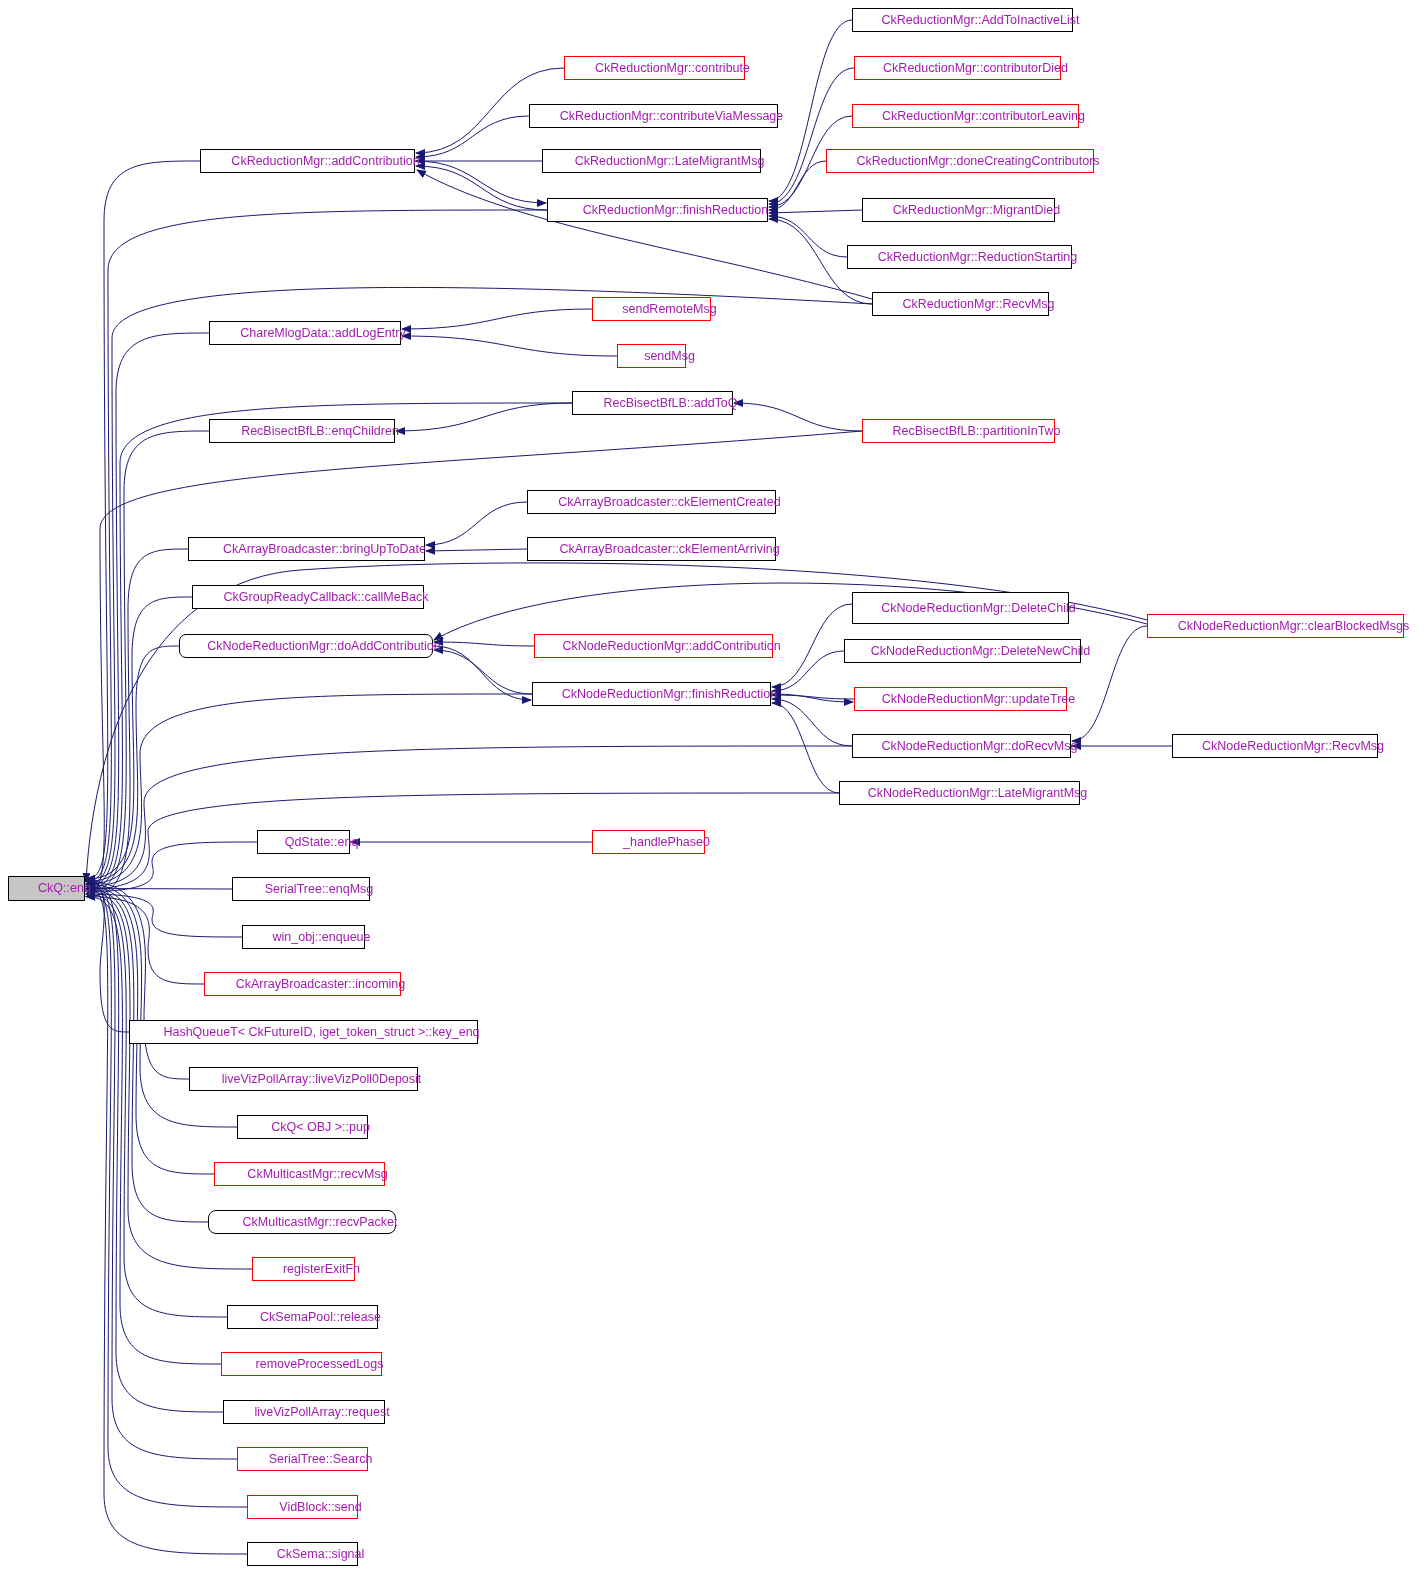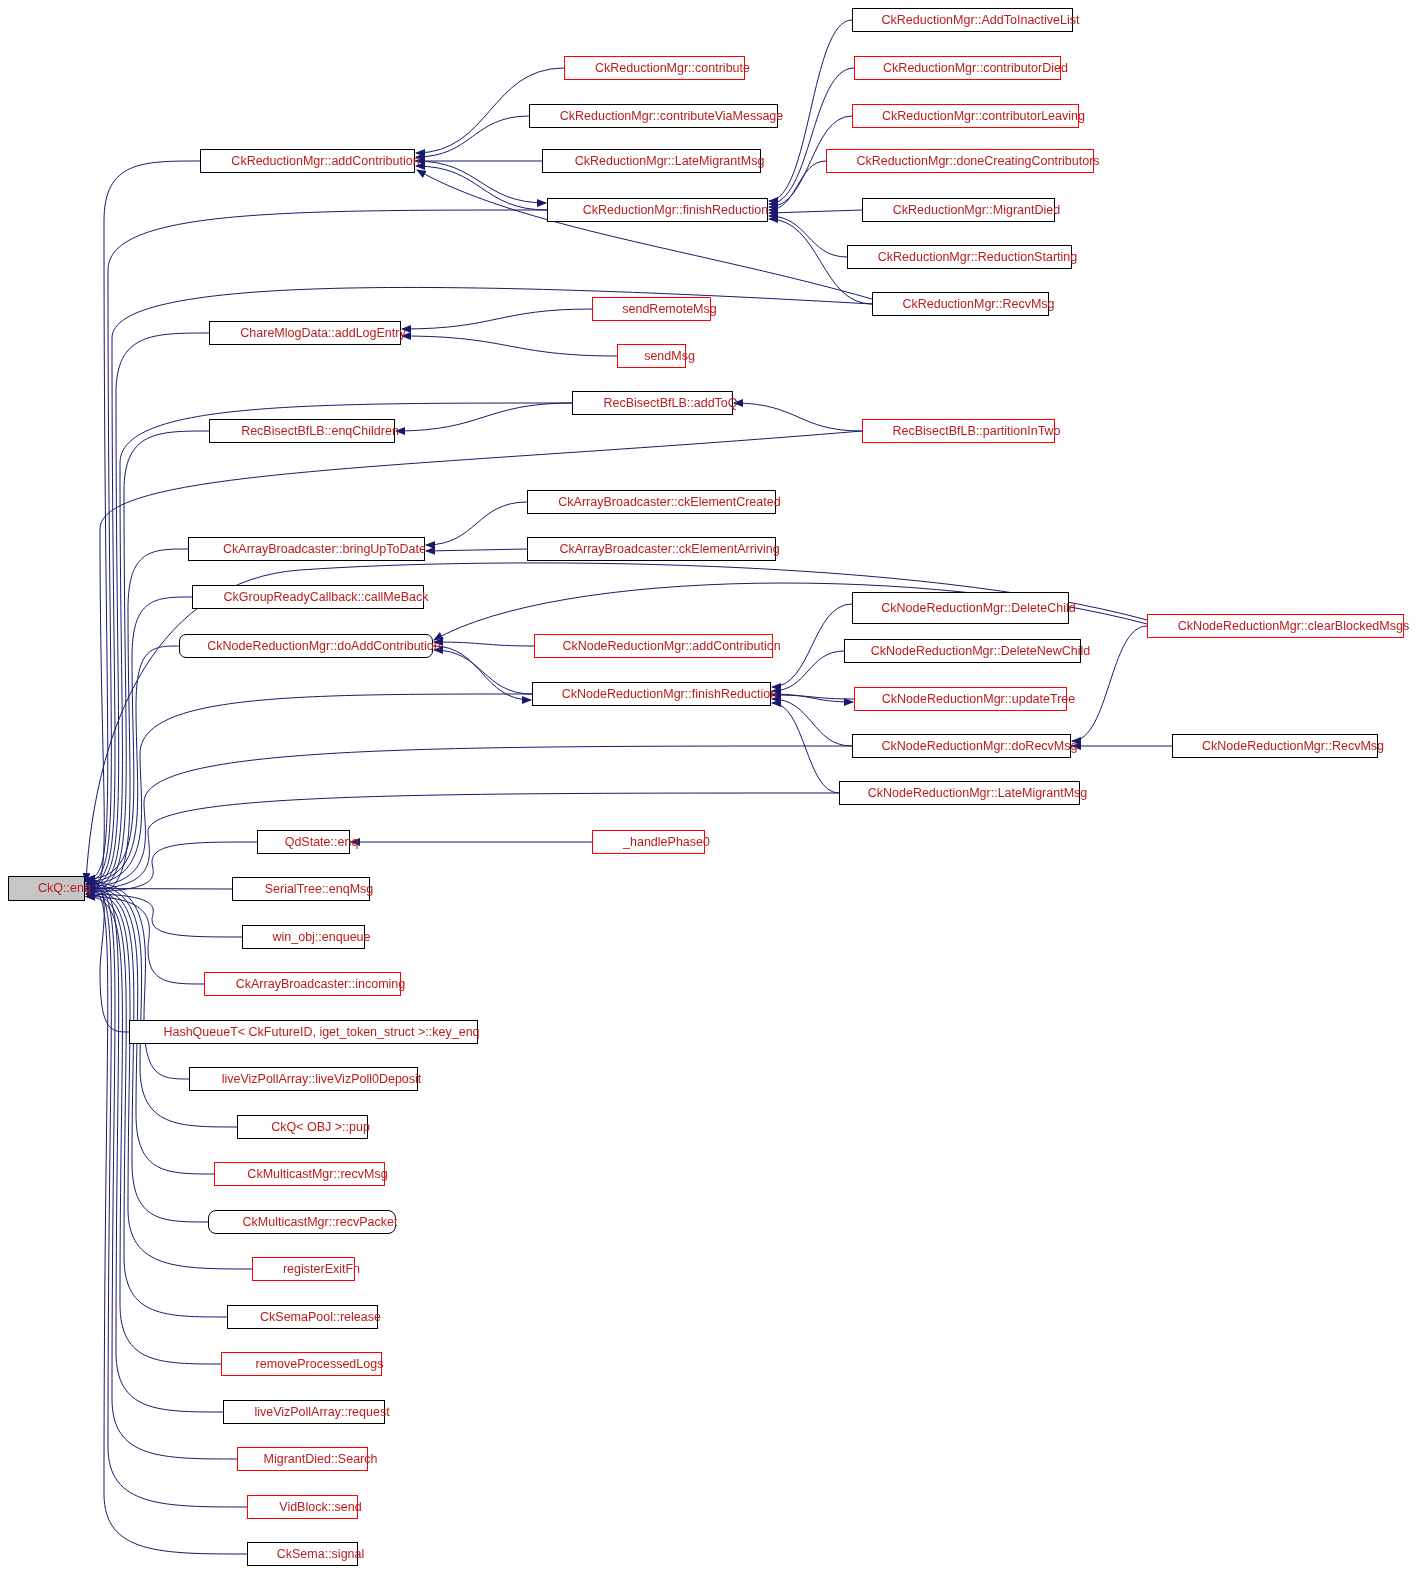--- a/index.html
+++ b/index.html
@@ -11,21 +11,21 @@
     position: absolute;
     box-sizing: border-box;
     display: flex;
     align-items: center;
     justify-content: center;
     background: #ffffff;
     border: 1px solid var(--black, #000);
     font-size: 12.5px;
     line-height: 1;
     white-space: nowrap;
-    color: #b91c1c;
+    color: #a21caf;
     cursor: pointer;
     padding-left: 36px;
   }
   .node.s-red { border-color: var(--red, #f00); }
   .node.s-root { background: var(--rootfill, #c6c6c6); cursor: default; font-weight: normal; text-align: right; }
   .edge { fill: none; stroke: var(--edge, #191970); stroke-width: 1; }
   #arrowhead path { fill: var(--edge, #191970); }
 </style>
 </head>
 <body>
@@ -141,17 +141,17 @@
       <div class="node s-red" style="left: 204px; top: 972px; width: 197px; height: 24px;">CkArrayBroadcaster::incoming</div>
       <div class="node s-black" style="left: 129px; top: 1020px; width: 349px; height: 24px;">HashQueueT&lt; CkFutureID, iget_token_struct &gt;::key_enq</div>
       <div class="node s-black" style="left: 189px; top: 1067px; width: 229px; height: 24px;">liveVizPollArray::liveVizPoll0Deposit</div>
       <div class="node s-black" style="left: 237px; top: 1115px; width: 131px; height: 24px;">CkQ&lt; OBJ &gt;::pup</div>
       <div class="node s-red" style="left: 214px; top: 1162px; width: 171px; height: 24px;">CkMulticastMgr::recvMsg</div>
       <div class="node s-black" style="left: 208px; top: 1210px; width: 188px; height: 24px; border-radius: 8px;">CkMulticastMgr::recvPacket</div>
       <div class="node s-red" style="left: 252px; top: 1257px; width: 103px; height: 24px;">registerExitFn</div>
       <div class="node s-black" style="left: 227px; top: 1305px; width: 151px; height: 24px;">CkSemaPool::release</div>
       <div class="node s-red" style="left: 221px; top: 1352px; width: 161px; height: 24px;">removeProcessedLogs</div>
       <div class="node s-black" style="left: 223px; top: 1400px; width: 162px; height: 24px;">liveVizPollArray::request</div>
-      <div class="node s-red" style="left: 237px; top: 1447px; width: 131px; height: 24px;">MigrantDied::Search</div>
+      <div class="node s-red" style="left: 237px; top: 1447px; width: 131px; height: 24px;">SerialTree::Search</div>
       <div class="node s-red" style="left: 247px; top: 1495px; width: 111px; height: 24px;">VidBlock::send</div>
       <div class="node s-black" style="left: 247px; top: 1542px; width: 111px; height: 24px;">CkSema::signal</div>
     </div>
 </div>
 
 </body></html>

